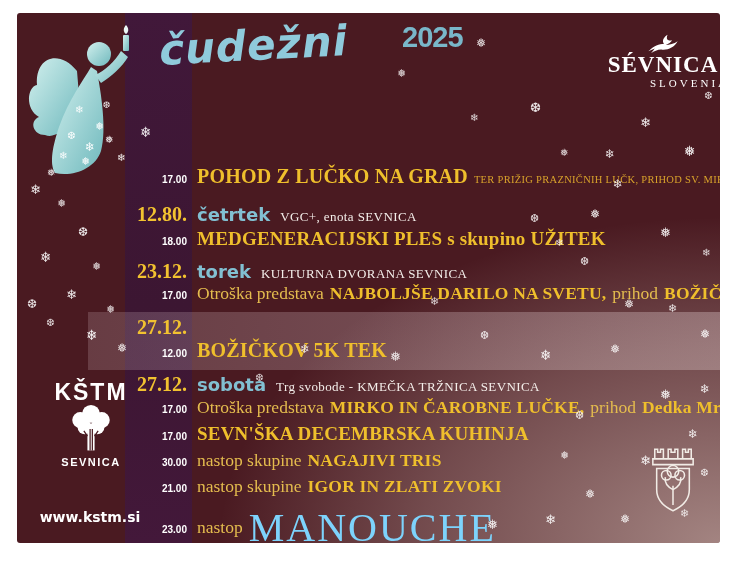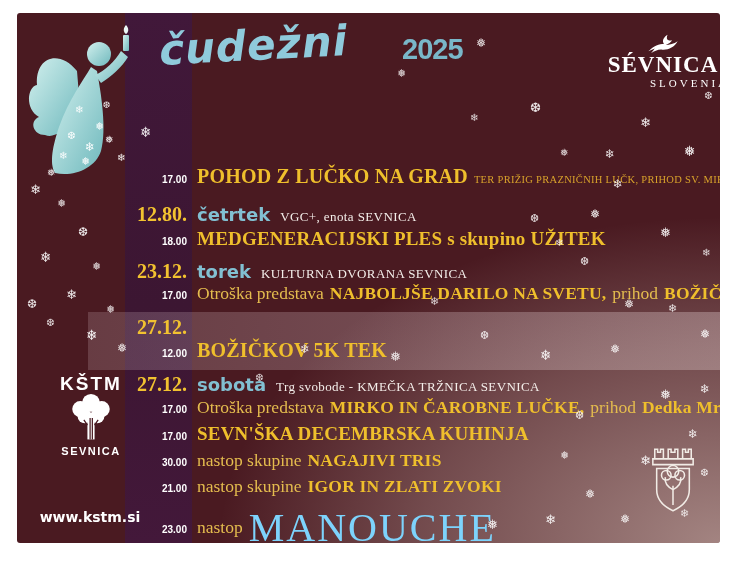--- a/index.html
+++ b/index.html
@@ -18,21 +18,21 @@
   .glow{position:absolute;right:0;bottom:0;width:72%;height:62%;
         background:radial-gradient(ellipse at 100% 100%,rgba(236,219,208,0.55) 0%,rgba(236,219,208,0.25) 42%,rgba(236,219,208,0) 70%);
         z-index:2;}
   .angel{position:absolute;left:8px;top:10px;z-index:3;}
   .title-script{position:absolute;left:142px;top:8px;z-index:4;
         font-family:"DejaVu Sans",sans-serif;font-style:italic;font-weight:bold;
         font-size:42px;color:#8fcadb;transform:rotate(-3deg);letter-spacing:1px;}
   .title-main{position:absolute;left:93px;top:30px;z-index:3;
         font-family:"Liberation Sans",sans-serif;font-size:78px;font-weight:400;
         color:#fbfaf7;letter-spacing:-1px;line-height:1;}
-  .year{position:absolute;left:385px;top:20px;z-index:4;
+  .year{position:absolute;left:385px;top:8px;z-index:4;
         font-family:"Liberation Sans",sans-serif;font-size:29px;font-weight:bold;
         color:#79b7c9;letter-spacing:-1px;}
   .brand{position:absolute;left:576px;top:20px;width:140px;z-index:4;text-align:center;}
   .brand .bird{display:block;margin:0 auto -2px auto;}
   .brand-name{font-family:"Liberation Serif",serif;font-size:23px;font-weight:bold;
         color:#ffffff;letter-spacing:1px;line-height:1.05;}
   .brand-sub{font-family:"Liberation Serif",serif;font-size:11px;color:#ffffff;
         letter-spacing:3px;text-align:right;padding-right:4px;}
   
   .row{position:absolute;left:0;right:0;display:flex;align-items:baseline;z-index:4;white-space:nowrap;}
@@ -43,21 +43,21 @@
   .loc{font-family:"Liberation Serif",serif;font-size:13px;color:#f4eeea;letter-spacing:0.4px;}
   .time{font-family:"Liberation Sans",sans-serif;font-weight:bold;font-size:10px;color:#ffffff;}
   .seg-reg{font-family:"Liberation Serif",serif;font-size:17.5px;color:#e4bc4e;margin-right:6px;}
   .seg-bold{font-family:"Liberation Serif",serif;font-weight:bold;font-size:17.5px;color:#efbf2c;margin-right:6px;letter-spacing:0.2px;}
   .seg-note{font-family:"Liberation Serif",serif;font-size:10.5px;color:#d8a22b;letter-spacing:0.3px;}
   .seg-headline{font-family:"Liberation Serif",serif;font-size:40px;color:#7dd3fc;
         letter-spacing:2px;display:inline-block;transform:translateY(8px);}
   
   .kstm{position:absolute;left:28px;top:360px;width:92px;z-index:4;text-align:center;
         font-family:"Liberation Sans",sans-serif;color:#ffffff;}
-  .kstm-name{font-size:19px;font-weight:bold;letter-spacing:2px;}
+  .kstm-name{font-size:23px;font-weight:bold;letter-spacing:2px;margin-top:6px;}
   .kstm-city{font-size:11px;font-weight:bold;letter-spacing:1.5px;}
   .website{position:absolute;left:18px;top:496px;width:110px;z-index:4;text-align:center;
         font-family:"DejaVu Sans",sans-serif;font-weight:bold;font-size:14px;color:#ffffff;}
   .coa{position:absolute;left:632px;top:432px;z-index:3;}
   .flake{position:absolute;z-index:5;color:#ffffff;line-height:1;
         font-family:"DejaVu Sans",sans-serif;pointer-events:none;}
 </style>
 </head>
 <body>
 

